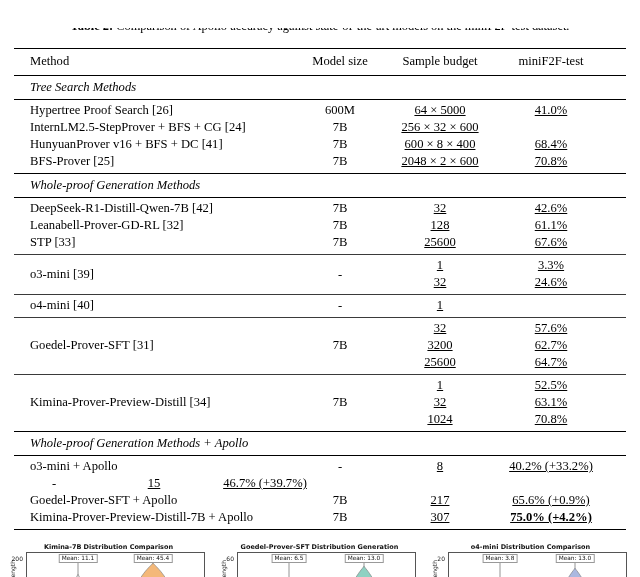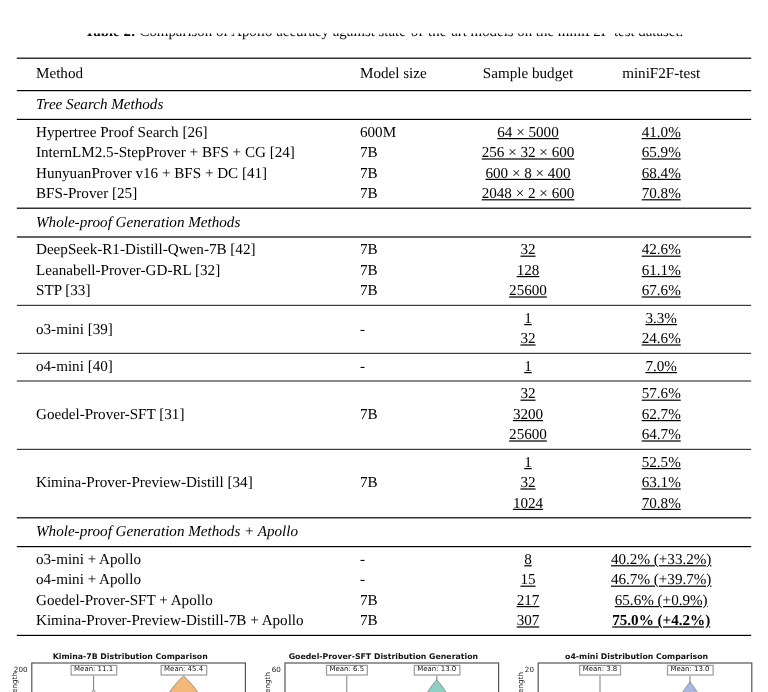--- a/index.html
+++ b/index.html
@@ -19,21 +19,21 @@
   
   .tbl { position:absolute; left:14px; top:17px; width:612px; font-size:12.6px; }
   .rule { border-top:1px solid #000; margin:2.5px 0; height:0; }
   .rule.thick { border-top-width:1.6px; }
   .rule.thin { border-top-width:1px; border-top-color:#3a3a3a; }
   .row { display:flex; align-items:center; min-height:17px; }
   .row.header { min-height:21px; }
   .row.sect { min-height:18px; }
   .c { }
   .m { width:286px; padding-left:16px; }
-  .s { width:80px; text-align:left; }
+  .s { width:80px; text-align:center; }
   .b { width:120px; text-align:center; }
   .r { width:126px; text-align:center; padding-right:24px; }
   .sect .m { font-style:italic;font-family:Liberation Serif, serif; }
   .ln { height:17px; line-height:17px;text-decoration:underline; }
   .bold { font-weight:bold; }
   
   .charts {
     position:absolute; left:8px; top:514px; width:624px;
     display:flex; gap:10px;
     font-family:"DejaVu Sans","Liberation Sans",sans-serif;
@@ -93,23 +93,20 @@
       <div class="c r">
           <div class="ln">41.0%</div>
         </div>
     </div>
     <div class="row">
       <div class="c m">InternLM2.5-StepProver + BFS + CG [24]</div>
       <div class="c s">7B</div>
       <div class="c b">
           <div class="ln">256 × 32 × 600</div>
         </div>
-      <div class="c r">
-          <div class="ln">65.9%</div>
-        </div>
     </div>
     <div class="row">
       <div class="c m">HunyuanProver v16 + BFS + DC [41]</div>
       <div class="c s">7B</div>
       <div class="c b">
           <div class="ln">600 × 8 × 400</div>
         </div>
       <div class="c r">
           <div class="ln">68.4%</div>
         </div>
@@ -177,23 +174,20 @@
       </div>
     </div>
 
     <div class="rule thin"></div>
 
     <div class="row">
       <div class="c m">o4-mini [40]</div>
       <div class="c s">-</div>
       <div class="c b">
           <div class="ln">1</div>
-        </div>
-      <div class="c r">
-          <div class="ln">7.0%</div>
         </div>
     </div>
 
     <div class="rule thin"></div>
 
     <div class="row">
       <div class="c m">Goedel-Prover-SFT [31]</div>
       <div class="c s">7B</div>
       <div class="c b">
         <div class="ln">32</div>
@@ -234,21 +228,20 @@
       <div class="c m">o3-mini + Apollo</div>
       <div class="c s">-</div>
       <div class="c b">
           <div class="ln">8</div>
         </div>
       <div class="c r">
           <div class="ln">40.2% (+33.2%)</div>
         </div>
     </div>
     <div class="row">
-      <div class="c m">o4-mini + Apollo</div>
       <div class="c s">-</div>
       <div class="c b">
           <div class="ln">15</div>
         </div>
       <div class="c r">
           <div class="ln">46.7% (+39.7%)</div>
         </div>
     </div>
     <div class="row">
       <div class="c m">Goedel-Prover-SFT + Apollo</div>

